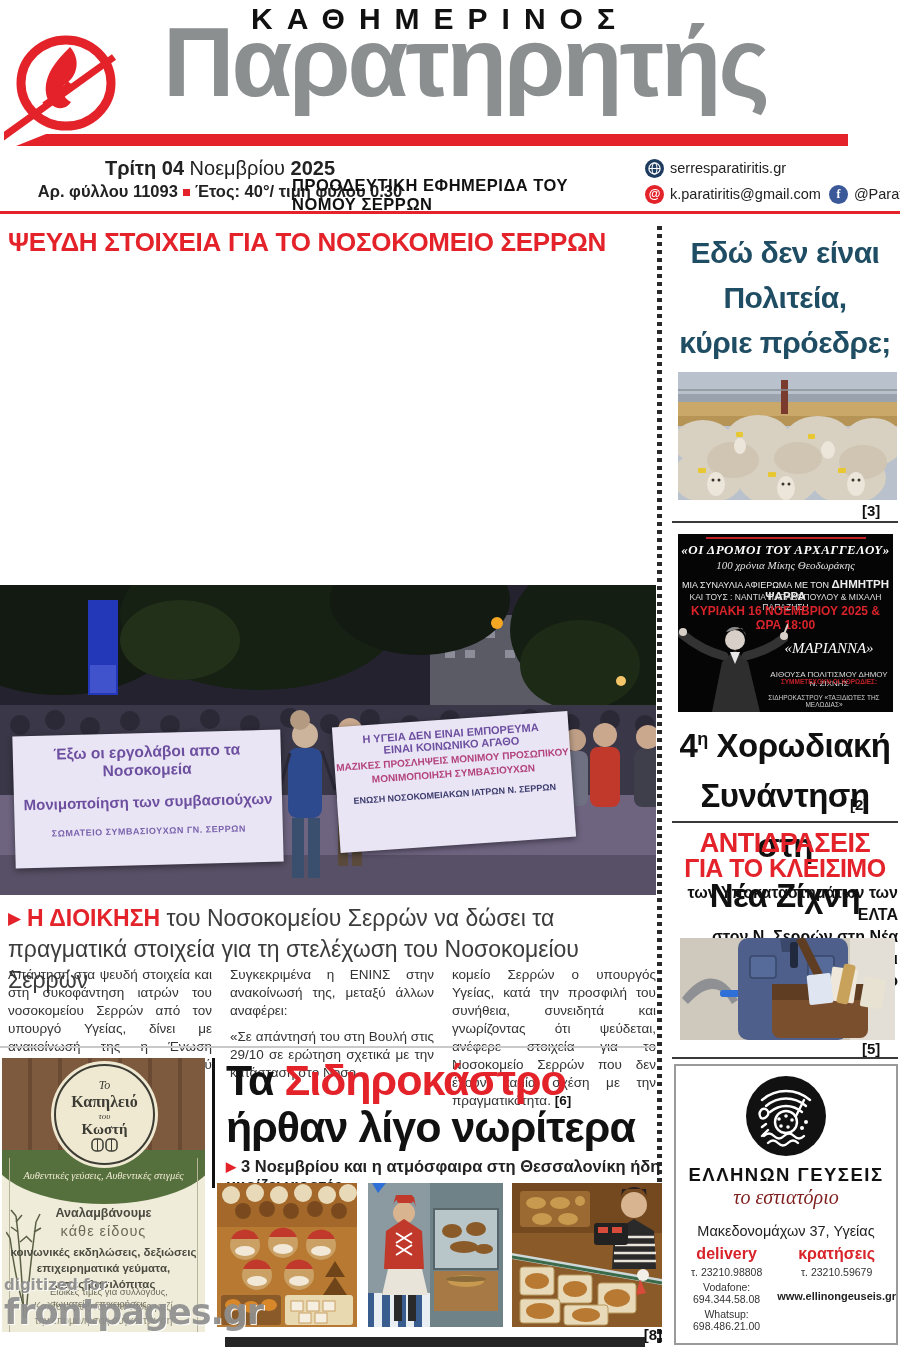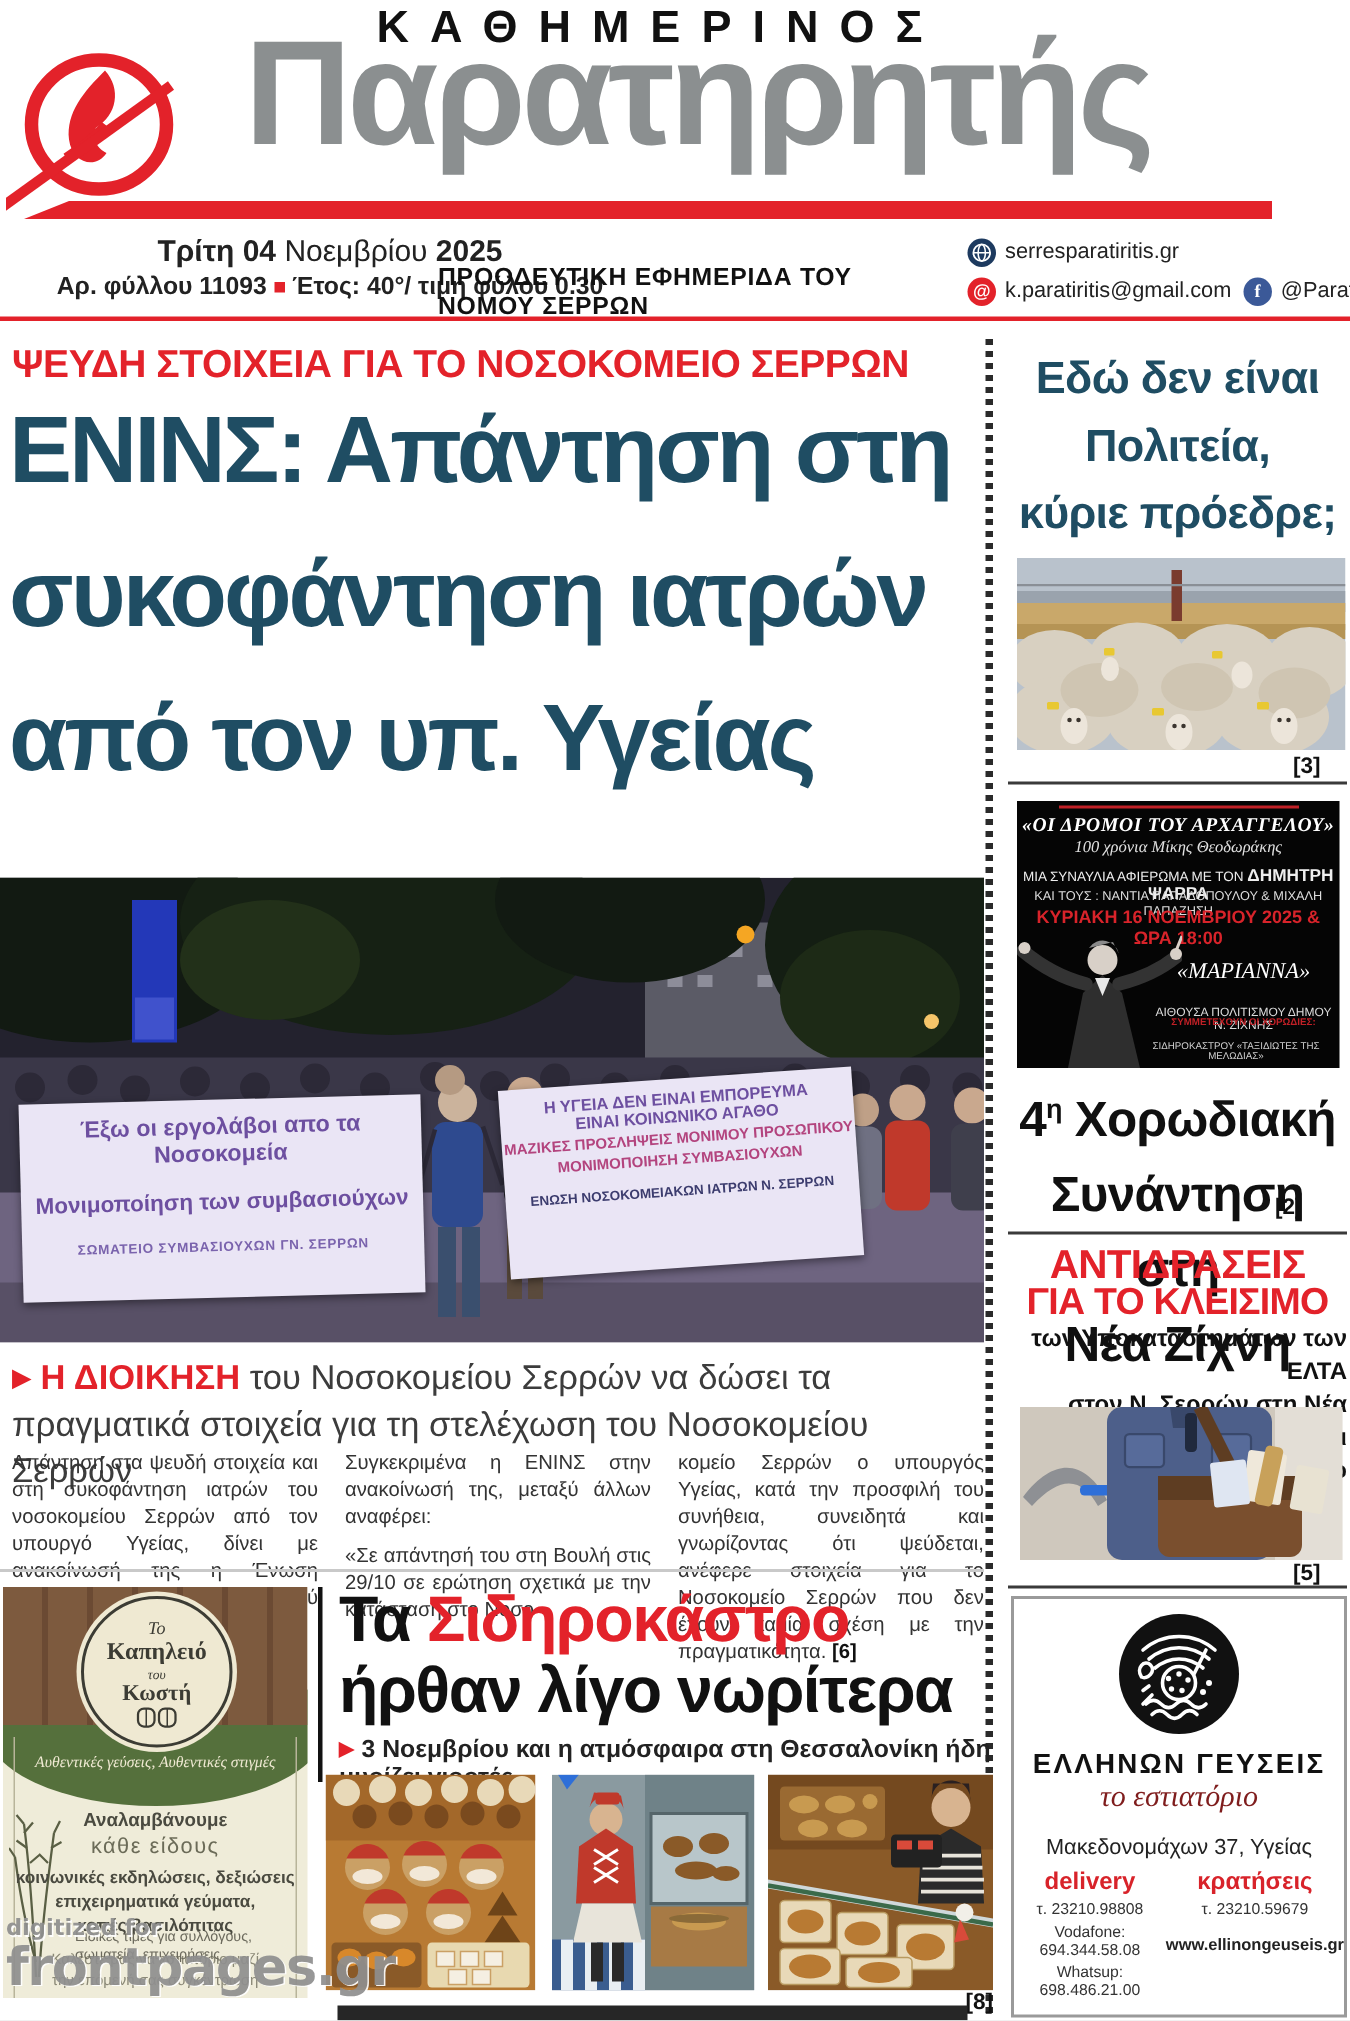--- a/index.html
+++ b/index.html
@@ -174,25 +174,20 @@
       <span class="c-ic ic-at">@</span>
       <span>k.paratiritis@gmail.com</span>
       <span class="c-ic ic-fb">f</span>
       <span>@Paratiritisserres</span>
     </div>
   </div>
 
   <div class="abs thin-red"></div>
 
   <div class="abs kicker">ΨΕΥΔΗ ΣΤΟΙΧΕΙΑ ΓΙΑ ΤΟ ΝΟΣΟΚΟΜΕΙΟ ΣΕΡΡΩΝ</div>
-  <div class="abs headline">
-    <div>ΕΝΙΝΣ: Απάντηση στη</div>
-    <div>συκοφάντηση  ιατρών</div>
-    <div>από τον υπ. Υγείας</div>
-  </div>
 
   <div class="abs lead-photo">
     <svg width="656" height="310" viewBox="0 0 656 310">
       <rect width="656" height="310" fill="#23222e"></rect>
       <rect x="430" y="30" width="130" height="110" fill="#5b5b66"></rect>
       <rect x="560" y="50" width="96" height="90" fill="#4c4c58"></rect>
       <g fill="#8d8d99">
           <rect x="445" y="45" width="10" height="8"></rect>
           <rect x="465" y="45" width="10" height="8"></rect>
           <rect x="485" y="45" width="10" height="8"></rect>

